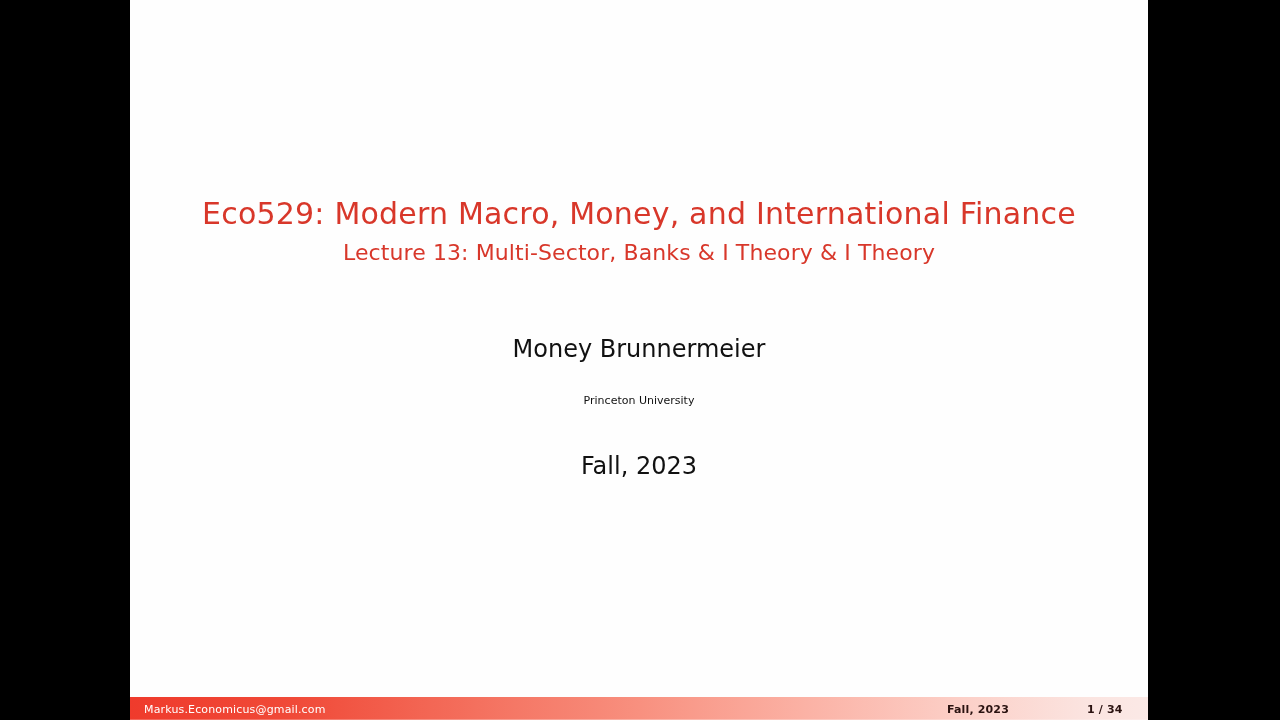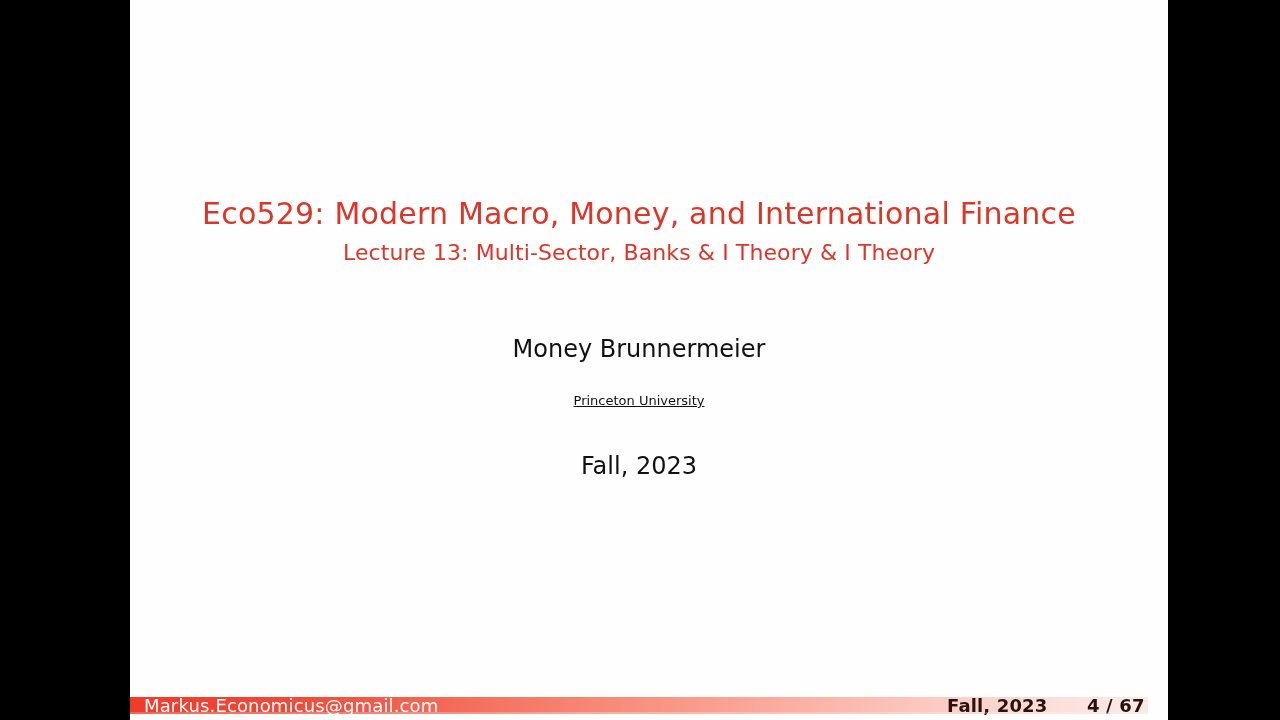--- a/index.html
+++ b/index.html
@@ -32,21 +32,20 @@
 
   
   #slide {
     position: absolute;
     left: 130px;
     top: 0;
     width: 1018px;
     height: 720px;
     background: #fefefe;
     overflow: hidden;
-    padding-left: 20px;
   }
 
   
   .title-block {
     position: absolute;
     left: 0;
     top: 193px;
     width: 1018px;
     text-align: center;
   }
@@ -77,53 +76,52 @@
     text-align: center;
   }
   .author-name {
     font-size: 24px;
     line-height: 33px;
     color: #111111;
     font-weight: 400;
   }
   .affiliation {
     margin-top: 23px;
-    font-size: 13px;
+    font-size: 11px;
     line-height: 24px;
     color: #111111;
     font-weight: 400;
-    text-decoration: underline;
   }
   .slide-date {
     margin-top: 37px;
     font-size: 24px;
     line-height: 33px;
     color: #111111;
     font-weight: 400;
   }
 
   
   #footer {
     position: absolute;
     left: 130px;
     top: 697px;
     width: 1018px;
-    height: 17px;
+    height: 24px;
     background: linear-gradient(to right,
                 #ef3b2c 0%,
                 #f04a38 16%,
                 #f4705e 34%,
                 #f8907f 50%,
                 #fbb1a4 66%,
                 #fcd0c8 82%,
                 #fbe4e0 94%,
                 #fbe9e6 100%);
     display: flex;
     align-items: center;
-    font-size: 18px;
+    font-size: 11px;
     letter-spacing: 0.15px;
     box-sizing: border-box;
   }
   #footer::after {
     content: "";
     position: absolute;
     left: 0;
     bottom: 0;
     width: 1018px;
     height: 2px;
@@ -181,16 +179,16 @@
       <div class="author-name">Money Brunnermeier</div>
       <div class="affiliation">Princeton University</div>
       <div class="slide-date">Fall, 2023</div>
     </div>
 
   </div>
 
   <div id="footer">
     <span class="footer-email">Markus.Economicus@gmail.com</span>
     <span class="footer-date">Fall, 2023</span>
-    <span class="footer-pageno">4 / 67</span>
+    <span class="footer-pageno">1 / 34</span>
   </div>
 
 </div>
 
 </body></html>

